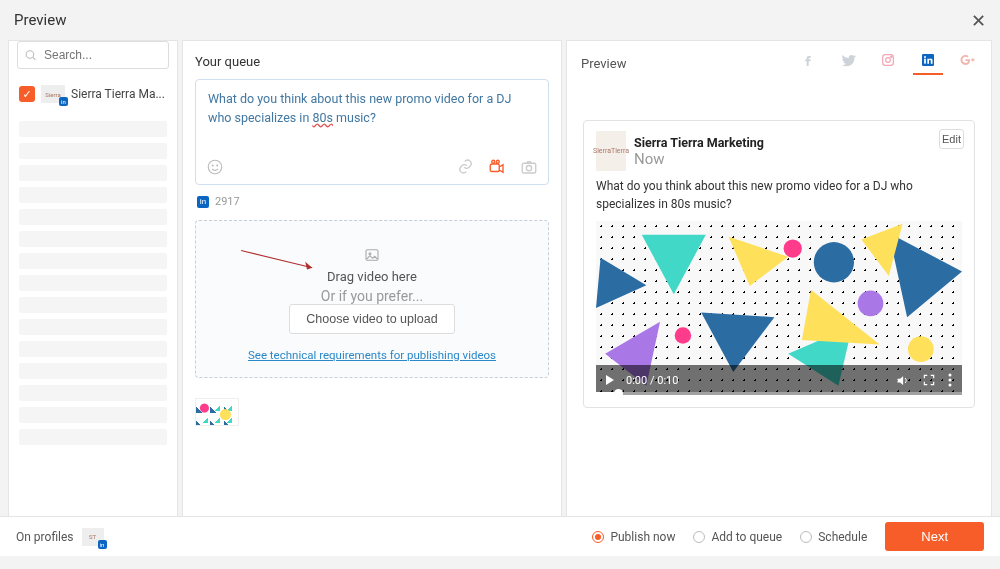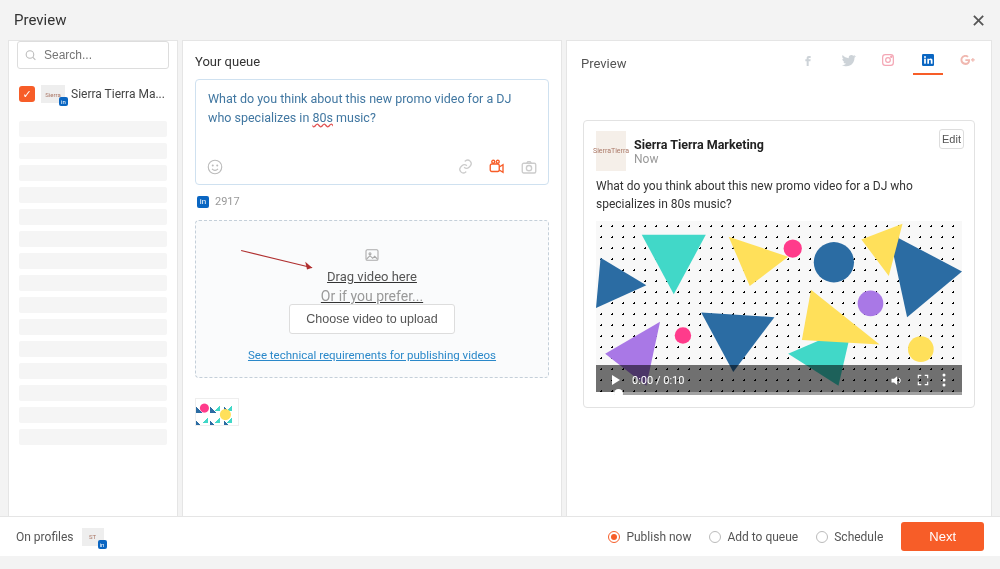--- a/index.html
+++ b/index.html
@@ -156,21 +156,20 @@
   border-radius: 2px;
 }
 .drop {
   margin: 6px 12px 10px;
   border: 1px dashed #c4cfd9;
   border-radius: 4px;
   background: #fafbfc;
   text-align: center;
   padding: 26px 12px 14px;
   position: relative;
-  text-decoration: underline;
 }
 .drop .arrow {
   position: absolute;
   left: 40px;
   top: 26px;
   width: 90px;
   height: 26px;
   pointer-events: none;
 }
 .drop-img { color: #aaa; margin-bottom: 6px; }
@@ -240,21 +239,21 @@
 }
 .author-row { display: flex; align-items: center; gap: 8px; margin-bottom: 6px; }
 .author-logo {
   width: 30px; height: 40px;
   background: #f5efe9;
   font-size: 7px;
   color: #a76;
   display: flex; align-items: center; justify-content: center;
 }
 .author-name { font-size: 12.5px; font-weight: 700; color: #222; }
-.author-time { font-size: 12px; color: #999; }
+.author-time { font-size: 15px; color: #999; }
 .preview-text { font-size: 12px; color: #333; line-height: 1.5; margin: 4px 0 8px; }
 .video-box {
   width: 100%;
   height: 174px;
   background: #f7f7f7;
   position: relative;
   overflow: hidden;
 }
 .video-art {
   position: absolute; inset: 0;
@@ -264,21 +263,21 @@
 }
 .video-controls {
   position: absolute;
   left: 0; right: 0; bottom: 0;
   height: 30px;
   background: rgba(0,0,0,0.55);
   display: flex;
   align-items: center;
   color: #fff;
   font-size: 11px;
-  padding: 0 16px;
+  padding: 0 10px;
   gap: 12px;
 }
 .play-tri {
   width: 0; height: 0;
   border-left: 8px solid #fff;
   border-top: 5px solid transparent;
   border-bottom: 5px solid transparent;
 }
 .vc-spacer { flex: 1; }
 .progress {
@@ -340,21 +339,21 @@
   position: absolute;
   inset: 2px;
   border-radius: 50%;
   background: #f75d28;
 }
 .next-btn {
   background: #f75d28;
   color: #fff;
   border: none;
   font-size: 13px;
-  padding: 7px 28px;
+  padding: 7px 36px;
   border-radius: 3px;
   cursor: pointer;
 }
 svg { display: block; }
 </style>
 </head>
 <body>
 
 <div class="header">
   <span>Preview</span>

